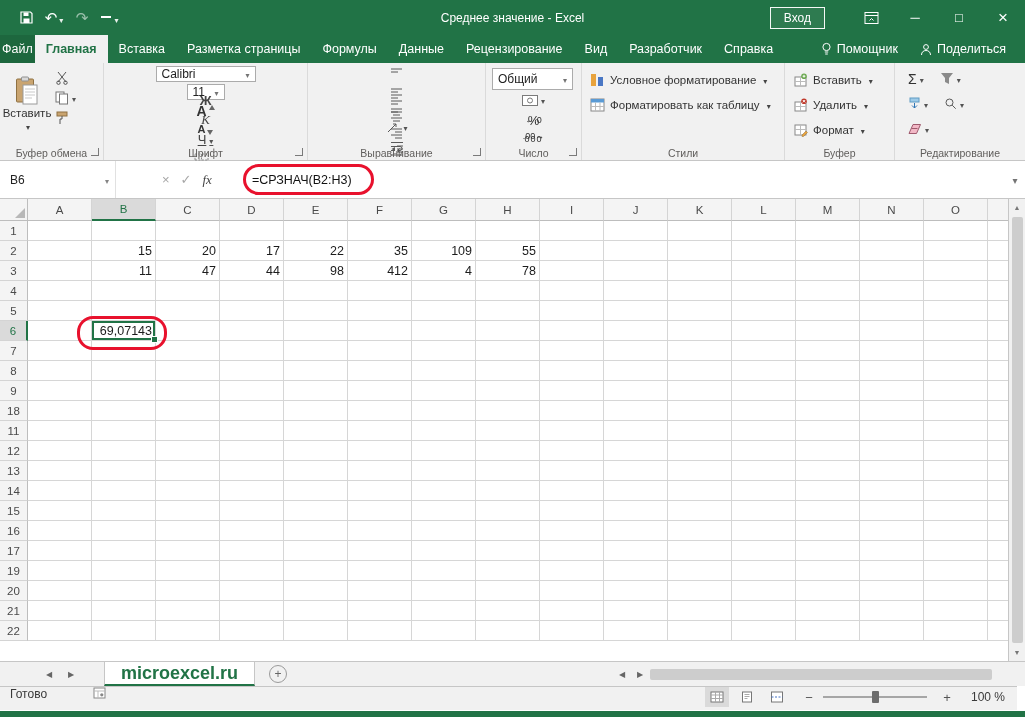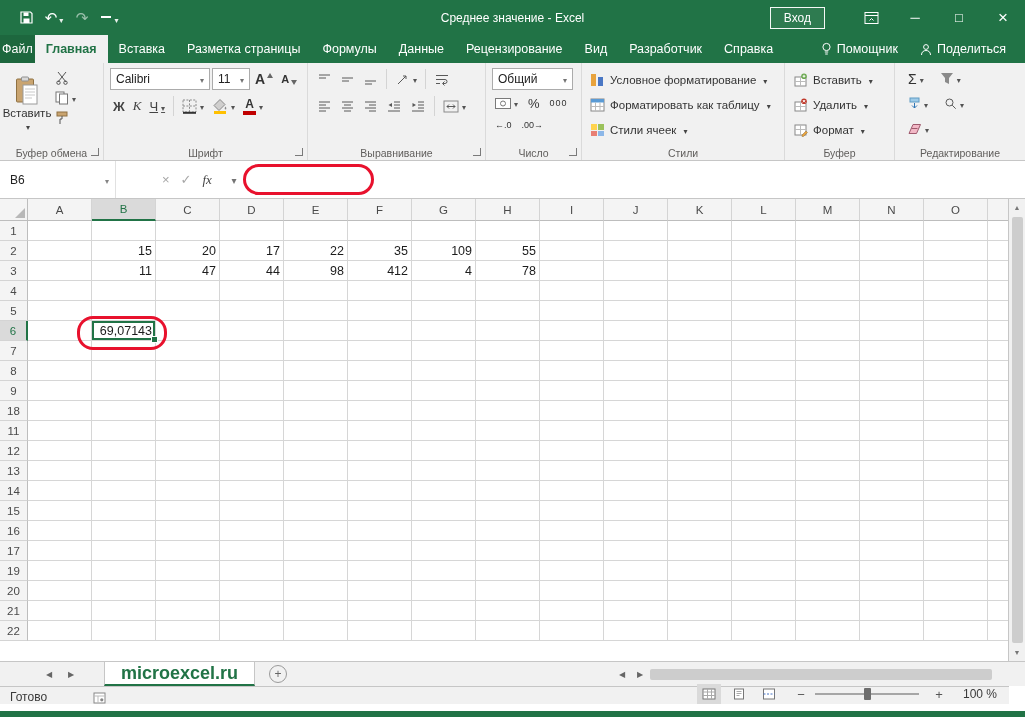--- a/index.html
+++ b/index.html
@@ -30,21 +30,21 @@
 
 
 .ribbon { position:absolute; top:63px; left:0; right:0; height:98px; background:var(--ribbon-bg,#f1f1f1); border-bottom:1px solid #c6c6c6; display:flex; }
 .rgroup { position:relative; border-right:1px solid #dadada; padding:3px 2px 16px 2px; flex-shrink:0; }
 .rgroup-label { position:absolute; bottom:1px; left:0; right:0; text-align:center; font-size:10.5px; color:#605e5c; }
 .launcher { position:absolute; bottom:4px; right:4px; width:8px; height:8px; border-right:1px solid #7a7a7a; border-bottom:1px solid #7a7a7a; }
 .g-body.clip { display:flex; height:76px; }
 .paste-btn { width:50px; display:flex; flex-direction:column; align-items:center; justify-content:center; gap:1px; font-size:11.5px; color:#333; }
 .clip-col { display:flex; flex-direction:column; justify-content:flex-start; gap:4px; padding-top:4px; }
 .sbtn { display:flex; align-items:center; gap:1px; padding:1px 3px; color:#444; }
-.frow { display:flex; align-items:center; gap:2px; height:26px; padding:0 4px; }
+.frow { display:flex; align-items:center; gap:2px; height:26px; padding:0 4px;flex-direction:column; }
 .frow.r2 { height:28px; }
 .combo { background:#fff; border:1px solid #ababab; height:22px; display:flex; align-items:center; padding:0 5px; font-size:12px; color:#222; justify-content:space-between; }
 .combo .dd::after { color:#666; }
 .combo.wide { margin:2px 6px 2px 4px; }
 .fa { font-size:14px; font-weight:bold; color:#333; }
 .fa.sm { font-size:11px; }
 .tri { width:0; height:0; border-left:3px solid transparent; border-right:3px solid transparent; margin-left:1px; }
 .tri.up { border-bottom:5px solid #666; margin-bottom:7px; }
 .tri.dn { border-top:5px solid #666; margin-top:7px; }
 .sbtn.b span { font-weight:bold; font-size:13px; }
@@ -105,21 +105,21 @@
 .nav { width:22px; display:flex; align-items:center; justify-content:center; font-size:8px; color:#666; }
 .nav:first-child { margin-left:38px; }
 .sheet-tab { margin-left:22px; padding:0 16px; display:flex; align-items:center; background:#fff; border-left:1px solid #c6c6c6; border-right:1px solid #c6c6c6; border-bottom:2px solid var(--excel-green,#217346); color:var(--excel-green,#217346); font-weight:bold; font-size:18px; }
 .add-sheet { width:18px; height:18px; margin:3px 0 0 14px; border:1px solid #9a9a9a; border-radius:50%; display:flex; align-items:center; justify-content:center; color:#666; font-size:12px; line-height:1; }
 .hscroll { position:absolute; left:612px; right:17px; top:0; bottom:0; display:flex; align-items:center; gap:2px; padding:0 2px; }
 .hnav { width:16px; text-align:center; font-size:8px; color:#666; }
 .h-track { flex:1; height:13px; display:flex; align-items:center; }
 .h-thumb { height:11px; width:96%; background:#cdcdcd; border-radius:2px; }
 
 
-.status-bar { position:absolute; top:686px; left:0; right:16px; height:18px; background:var(--ribbon-bg,#f1f1f1); border-top:1px solid #c6c6c6; display:flex; align-items:flex-end; color:#3a3a3a; }
+.status-bar { position:absolute; top:686px; left:0; right:8px; height:24px; background:var(--ribbon-bg,#f1f1f1); border-top:1px solid #c6c6c6; display:flex; align-items:flex-start; color:#3a3a3a; }
 .ready { margin-left:10px; font-size:12px; }
 .macro { margin-left:46px; display:flex; align-items:center; }
 .sb-right { margin-left:auto; display:flex; align-items:center; gap:6px; padding-right:12px; }
 .view-btn { width:24px; height:20px; display:flex; align-items:center; justify-content:center; }
 .view-btn.active { background:#dadada; }
 .zbtn { width:16px; text-align:center; font-size:13px; color:#555; margin-left:6px; }
 .ztrack { width:104px; height:2px; background:#a6a6a6; position:relative; }
 .ztrack::before { content:""; position:absolute; left:50%; top:-3px; width:1px; height:8px; background:#8a8a8a; }
 .zthumb { position:absolute; left:50%; top:-5px; width:7px; height:12px; margin-left:-3px; background:#6d6d6d; border-radius:1px; }
 .zoom-level { width:44px; text-align:right; font-size:12px; }
@@ -439,30 +439,20 @@
         </div>
         <div class="txtbtn">
           <svg width="15" height="14" viewBox="0 0 15 14">
               <rect x="1" y="1" width="13" height="12" fill="#fff" stroke="#888"></rect>
               <rect x="1" y="1" width="13" height="3.5" fill="#5b9bd5"></rect>
               <path d="M5.5 4.5v8.5M10 4.5v8.5M1 8.5h13" stroke="#bbb"></path>
             </svg>
           <span>Форматировать как таблицу</span>
             <span class="dd"></span>
         </div>
-        <div class="txtbtn">
-          <svg width="15" height="14" viewBox="0 0 15 14">
-              <rect x="1" y="1" width="6" height="6" fill="#ffd34d"></rect>
-              <rect x="8" y="1" width="6" height="6" fill="#9bc25b"></rect>
-              <rect x="1" y="8" width="6" height="5" fill="#e87f74"></rect>
-              <rect x="8" y="8" width="6" height="5" fill="#8cb7e8"></rect>
-            </svg>
-          <span>Стили ячеек</span>
-            <span class="dd"></span>
-        </div>
       </div>
       <div class="rgroup-label">Стили</div>
     </div>
 
     <div class="rgroup" style="width:110px">
       <div class="stack">
         <div class="txtbtn">
           <svg width="15" height="14" viewBox="0 0 15 14">
               <rect x="2" y="4" width="11" height="9" fill="#fff" stroke="#888"></rect>
               <path d="M2 8.5h11M7.5 4v9" stroke="#bbb"></path>
@@ -539,20 +529,23 @@
 
   <div class="formula-row">
     <div class="name-box">
       <span>B6</span>
       <span class="dd"></span>
     </div>
     <div class="fb-btns">
       <span class="fb-btn" ind="">×</span>
       <span class="fb-btn">✓</span>
       <span class="fb-fx">fx</span>
+    </div>
+    <div class="fb-input">
+      <span>=СРЗНАЧ(B2:H3)</span>
     </div>
     <div class="fb-expand">
         <span class="dd"></span>
       </div>
   </div>
 
   <div class="grid-area">
     <div class="col-headers">
       <div class="corner"></div>
     <div class="col-hdr">A</div>

